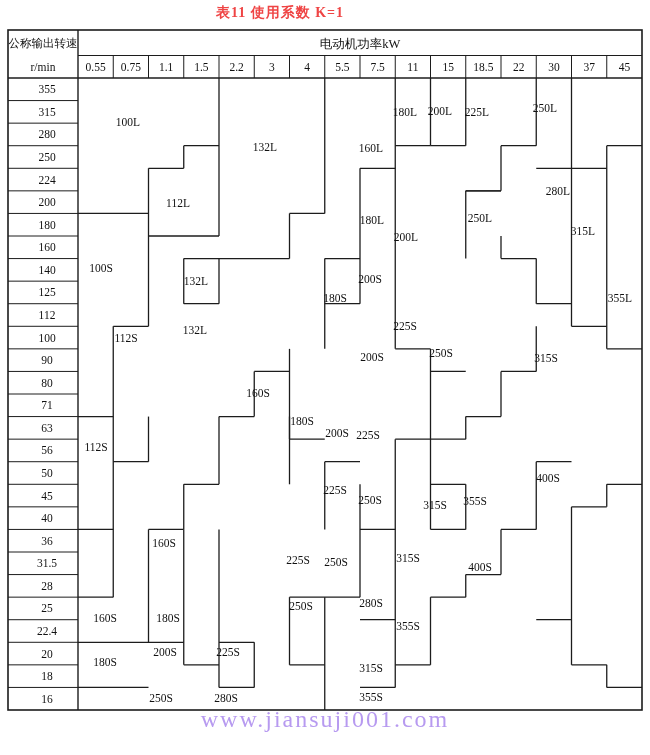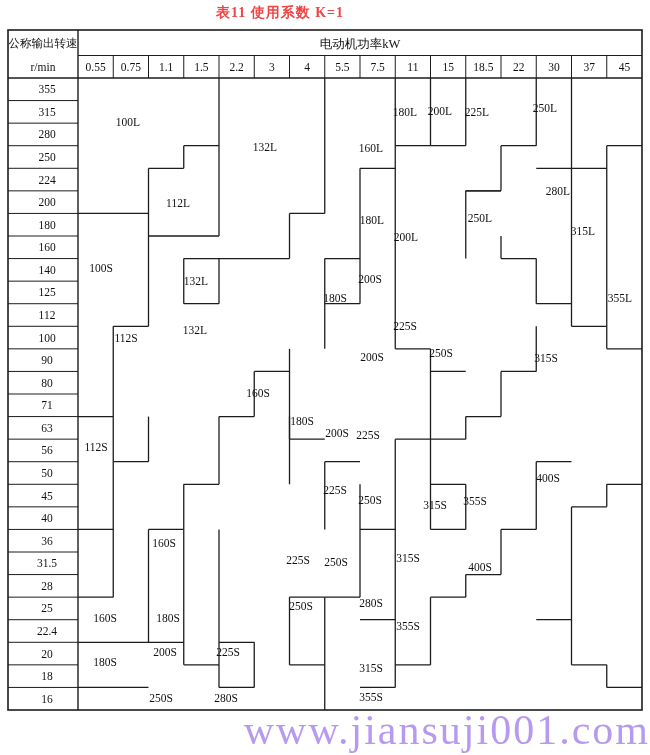--- a/index.html
+++ b/index.html
@@ -1,22 +1,22 @@
 <!DOCTYPE html>
 <html><head>
 <meta charset="utf-8">
 <style>
   html,body{margin:0;padding:0;background:#ffffff;}
   #stage{position:relative;width:650px;height:755px;background:#ffffff;overflow:hidden;
          font-family:"Liberation Serif","DejaVu Serif",serif;}
   #title{position:absolute;left:0;top:4px;width:560px;text-align:center;
          font-size:14px;font-weight:bold;color:#ef4444;letter-spacing:1px;}
   #chart-svg{position:absolute;left:0;top:0;}
-  #watermark{position:absolute;left:0;top:706px;width:650px;text-align:right;
-             font-size:42px;letter-spacing:2px;font-family:"Liberation Serif","DejaVu Serif",serif;}
+  #watermark{position:absolute;left:0;top:706px;width:650px;text-align:center;
+             font-size:24px;letter-spacing:2px;font-family:"Liberation Serif","DejaVu Serif",serif;}
 </style>
 </head>
 <body>
 
 <div id="stage">
   <div id="title">表11 使用系数  K=1</div>
   <svg id="chart-svg" width="650" height="755">
       <rect x="8" y="30" width="634" height="680" fill="none" stroke="#1c1c1c" stroke-width="1.6"></rect>
       <line x1="78" y1="30" x2="78" y2="710" stroke="#1c1c1c" stroke-width="1.4"></line>
       <line x1="78" y1="55.5" x2="642" y2="55.5" stroke="#1c1c1c" stroke-width="1.2"></line>

